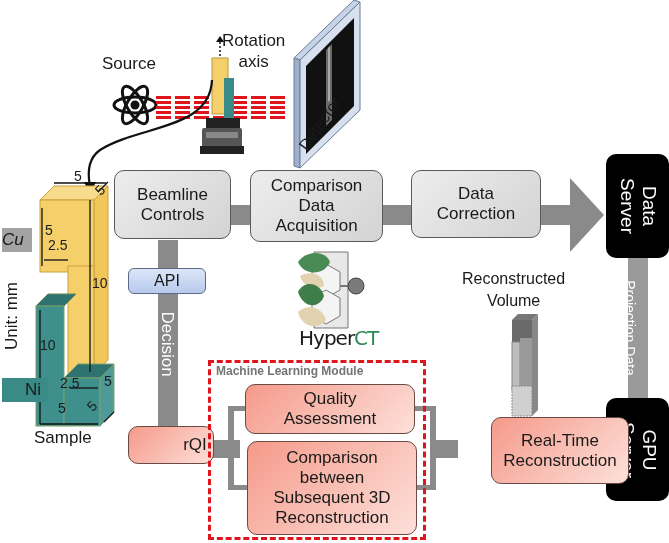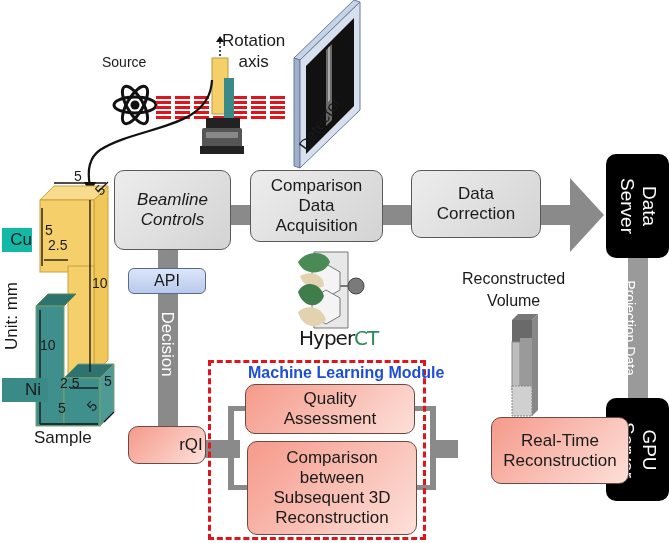--- a/index.html
+++ b/index.html
@@ -31,21 +31,21 @@
 <div class="pipe" style="left:228px;top:406px;width:6px;height:84px;"></div>
 <div class="pipe" style="left:228px;top:406px;width:22px;height:5px;"></div>
 <div class="pipe" style="left:228px;top:485px;width:22px;height:5px;"></div>
 
 <div class="pipe" style="left:430px;top:406px;width:6px;height:84px;"></div>
 <div class="pipe" style="left:412px;top:406px;width:22px;height:5px;"></div>
 <div class="pipe" style="left:412px;top:485px;width:22px;height:5px;"></div>
 <div class="pipe" style="left:434px;top:440px;width:24px;height:18px;"></div>
 <div class="pipe" style="left:590px;top:445px;width:20px;height:18px;"></div>
 
-<div class="label" style="left:102px;top:54px;font-size:14px;">Source</div>
+<div class="label" style="left:102px;top:54px;font-size:17px;">Source</div>
 
 <svg style="left:112px;top:82px;" width="46" height="46" viewBox="0 0 46 46">
   <g fill="none" stroke="#111" stroke-width="3">
     <ellipse cx="23" cy="23" rx="21" ry="8"></ellipse>
     <ellipse cx="23" cy="23" rx="21" ry="8" transform="rotate(60 23 23)"></ellipse>
     <ellipse cx="23" cy="23" rx="21" ry="8" transform="rotate(-60 23 23)"></ellipse>
   </g>
   <circle cx="23" cy="23" r="4.5" fill="#111"></circle>
 </svg>
 
@@ -149,26 +149,26 @@
 <div class="label" style="left:96px;top:182px;font-size:14px;transform:rotate(-45deg);">5</div>
 <div class="label" style="left:45px;top:222px;font-size:14px;">5</div>
 <div class="label" style="left:48px;top:237px;font-size:14px;">2.5</div>
 <div class="label" style="left:92px;top:275px;font-size:14px;">10</div>
 <div class="label" style="left:40px;top:337px;font-size:14px;">10</div>
 <div class="label" style="left:60px;top:375px;font-size:14px;">2.5</div>
 <div class="label" style="left:104px;top:373px;font-size:14px;">5</div>
 <div class="label" style="left:58px;top:400px;font-size:14px;">5</div>
 <div class="label" style="left:88px;top:398px;font-size:14px;transform:rotate(-45deg);">5</div>
 
-<div class="label" style="left:2px;top:228px;width:30px;height:24px;background:#14b8a6;font-size:17px;text-align:right;line-height:24px;">Cu</div>
+<div class="label" style="left:2px;top:228px;width:30px;height:24px;background:#a3a3a3;font-size:17px;text-align:left;line-height:24px;font-style:italic;">Cu</div>
 <div class="label" style="left:2px;top:378px;width:30px;height:24px;background:#3a8a88;font-size:17px;text-align:center;line-height:24px;padding-left:16px;">Ni</div>
 <div class="vtext" style="left:-22px;top:306px;font-size:17px;transform:rotate(-90deg);">Unit: mm</div>
 <div class="label" style="left:34px;top:428px;font-size:17px;">Sample</div>
 
-<div class="box gray" style="left:114px;top:170px;width:117px;height:80px;font-style:italic;">
+<div class="box gray" style="left:114px;top:170px;width:117px;height:69px;">
   <div>
     <div>Beamline</div>
     <div>Controls</div>
   </div>
 </div>
 <div class="box gray" style="left:250px;top:170px;width:133px;height:72px;">
   <div>
     <div>Comparison</div>
     <div>Data</div>
     <div>Acquisition</div>
@@ -194,21 +194,21 @@
     <div>GPU</div>
     <div>Server</div>
   </div>
 </div>
 
 <div class="box" style="left:128px;top:268px;width:78px;height:26px;background:linear-gradient(180deg,#dce6f8,#b8c9ec);border-color:#5a6a8a;border-radius:6px;font-size:16px;">
   <span>API</span>
 </div>
 <div class="vtext" style="left:134px;top:334px;font-size:17px;color:#fff;transform:rotate(90deg);">Decision</div>
 
-<div class="box pink" style="left:128px;top:426px;width:78px;height:38px;padding-left:48px;">
+<div class="box pink" style="left:128px;top:426px;width:86px;height:38px;padding-left:48px;">
   <span>rQI</span>
 </div>
 
 <svg style="left:296px;top:250px;" width="70" height="80" viewBox="0 0 70 80">
   <path d="M18,2 L52,2 L52,78 L18,78 Z" fill="#e8e8e8" stroke="#777"></path>
   <polygon points="30,14 44,22 44,40 30,48 16,40 16,22" fill="#f4f4f4" stroke="#777"></polygon>
   <polygon points="30,40 44,48 44,66 30,74 16,66 16,48" fill="#f4f4f4" stroke="#777"></polygon>
   <line x1="44" y1="36" x2="58" y2="36" stroke="#777" stroke-width="2"></line>
   <circle cx="60" cy="36" r="8" fill="#7a7a7a" stroke="#444"></circle>
   <path d="M2,12 C10,0 30,0 34,12 C28,26 8,26 2,12Z" fill="#4a8a55"></path>
@@ -227,21 +227,21 @@
 <svg style="left:510px;top:314px;" width="30" height="102" viewBox="0 0 30 102">
   <polygon points="2,6 8,0 28,0 22,6" fill="#777"></polygon>
   <polygon points="22,6 28,0 28,96 22,102" fill="#888"></polygon>
   <rect x="2" y="6" width="20" height="22" fill="#6a6a6a"></rect>
   <rect x="2" y="28" width="8" height="48" fill="#bdbdbd" stroke="#888"></rect>
   <rect x="10" y="24" width="12" height="52" fill="#9a9a9a"></rect>
   <rect x="2" y="72" width="20" height="30" fill="#d0d0d0" stroke="#888" stroke-dasharray="2,1"></rect>
 </svg>
 
 <div class="abs" style="left:208px;top:360px;width:218px;height:180px;border:3px dashed #e0151b;box-sizing:border-box;"></div>
-<div class="label" style="left:216px;top:364px;font-size:16px;font-weight:bold;color:#1d4ed8;margin-left:32px;">Machine Learning Module</div>
+<div class="label" style="left:216px;top:364px;font-size:12px;font-weight:bold;color:#737373;">Machine Learning Module</div>
 
 <div class="box pink" style="left:245px;top:384px;width:170px;height:50px;align-items:center;">
   <div>
     <div>Quality</div>
     <div>Assessment</div>
   </div>
 </div>
 <div class="box pink" style="left:247px;top:441px;width:170px;height:94px;">
   <div>
     <div>Comparison</div>

